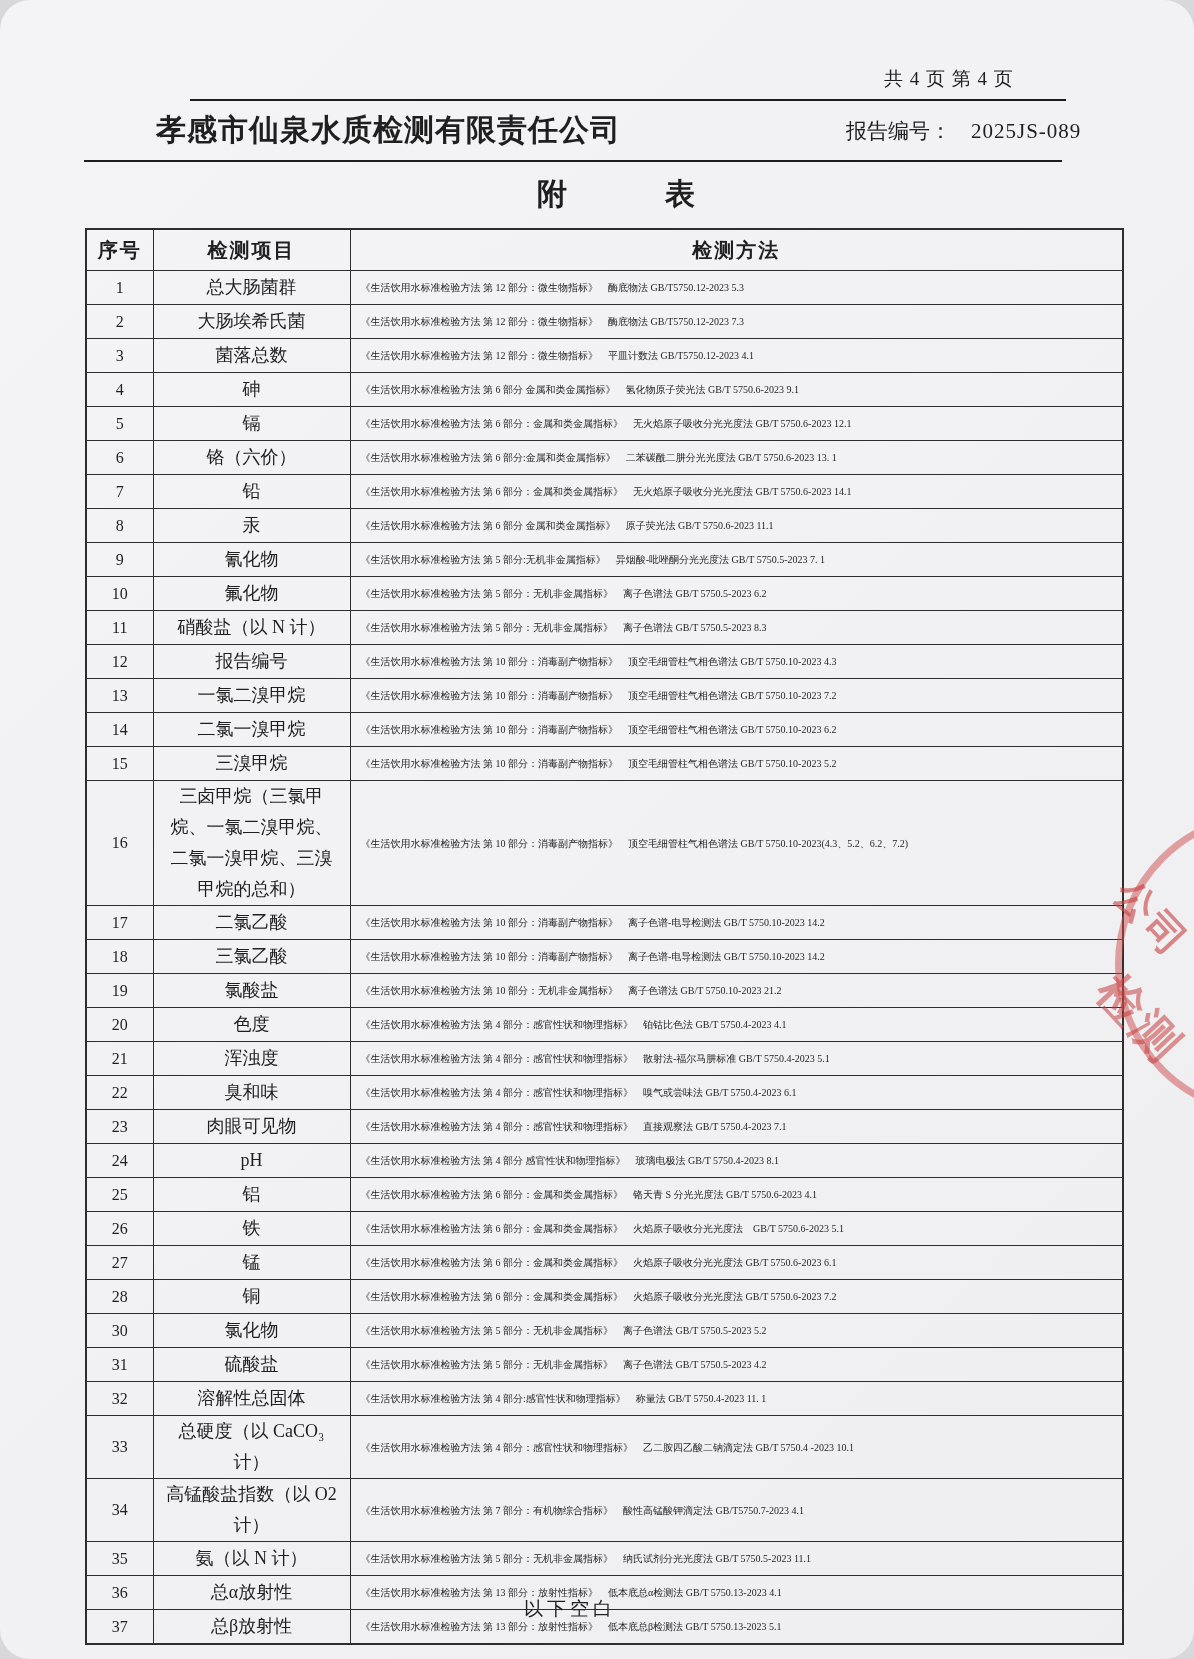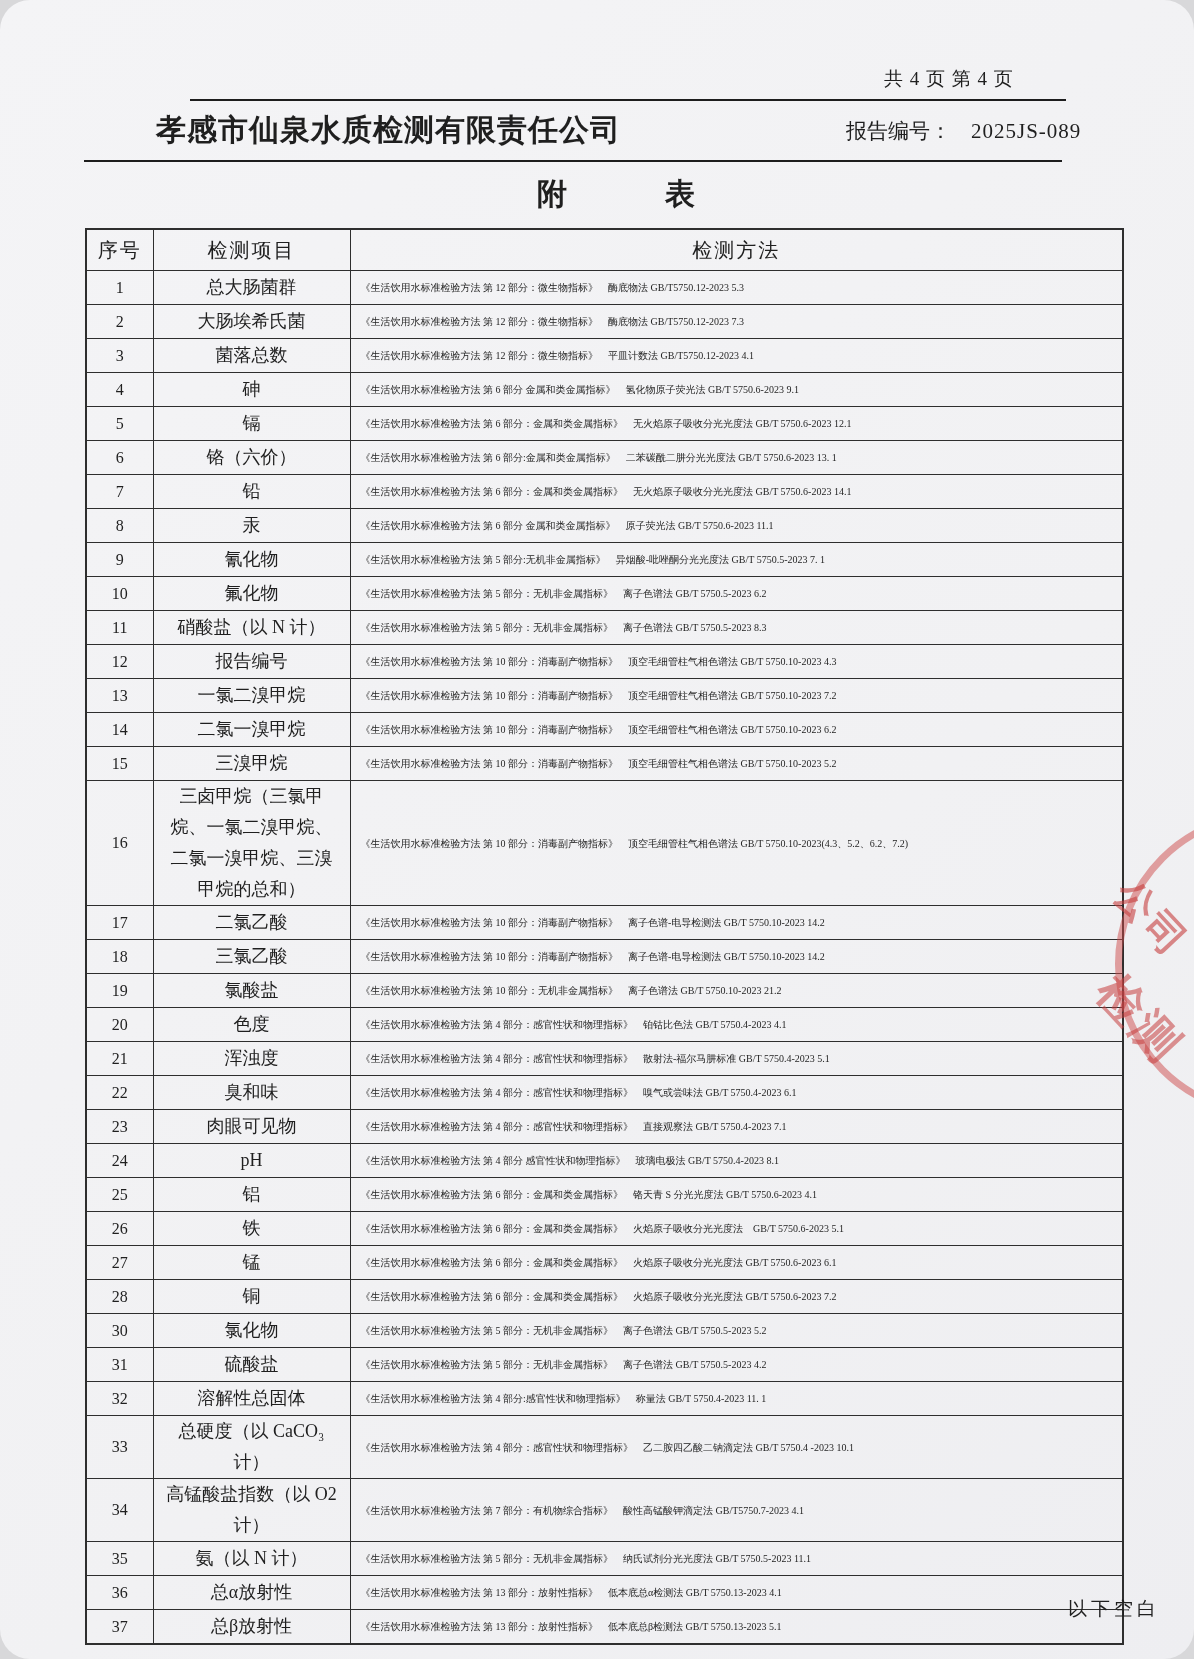--- a/index.html
+++ b/index.html
@@ -19,39 +19,39 @@
   .rule-mid  { position:absolute; top:160px; left:84px; width:978px; height:2px; background:#1d1d1d; }
   .doc-title { position:absolute; top:174px; left:20px; width:1194px; margin:0; text-align:center;
                font-size:30px; font-weight:bold; letter-spacing:2px; }
 
   table.methods {
     position:absolute; top:228px; left:85px; width:1037px;
     border-collapse:collapse; table-layout:fixed;
     border:2px solid #2e2e2e;
   }
   table.methods th, table.methods td { border:1px solid #2e2e2e; overflow:hidden; }
-  table.methods thead th { height:38px; font-size:20px; font-weight:normal; text-align:center; letter-spacing:2px;margin-left:29px; }
+  table.methods thead th { height:38px; font-size:20px; font-weight:bold; text-align:center; letter-spacing:2px;margin-left:29px; }
   table.methods tbody tr { height:33px; }
   td.c-no     { text-align:center; font-size:16px; }
   td.c-item   { text-align:center; font-size:18px; line-height:31px; padding:0 12px; }
   td.c-method { text-align:left;  font-size:10px; line-height:31px; padding:1px 8px 1px 10px; }
 
   
   .stamp-arc {
     position:absolute; left:1115px; top:811px; width:292px; height:292px;
     border:7px solid rgba(206,74,74,0.50); border-radius:50%;
   }
   .stamp-text { position:absolute; font-weight:bold; white-space:nowrap;
                 color:rgba(198,62,62,0.60); transform-origin:left top; }
   .stamp-text.upper { left:1142px; top:868px; font-size:40px; transform:rotate(47deg); letter-spacing:3px; }
   .stamp-text.lower { left:1128px; top:962px; font-size:46px; transform:rotate(47deg); letter-spacing:4px;
                       color:rgba(198,62,62,0.55); }
 
-  .footer { position:absolute; top:1596px; left:0; width:1140px; text-align:right;
-            font-size:19px; letter-spacing:4px;margin-left:20px; }
+  .footer { position:absolute; top:1596px; left:0; width:1140px; text-align:center;
+            font-size:19px; letter-spacing:4px; }
 </style>
 </head>
 <body>
 
 <div class="page">
 
   <div class="pagination">共 4 页 第 4 页</div>
   <div class="rule-top"></div>
 
   <div class="company">孝感市仙泉水质检测有限责任公司</div>

